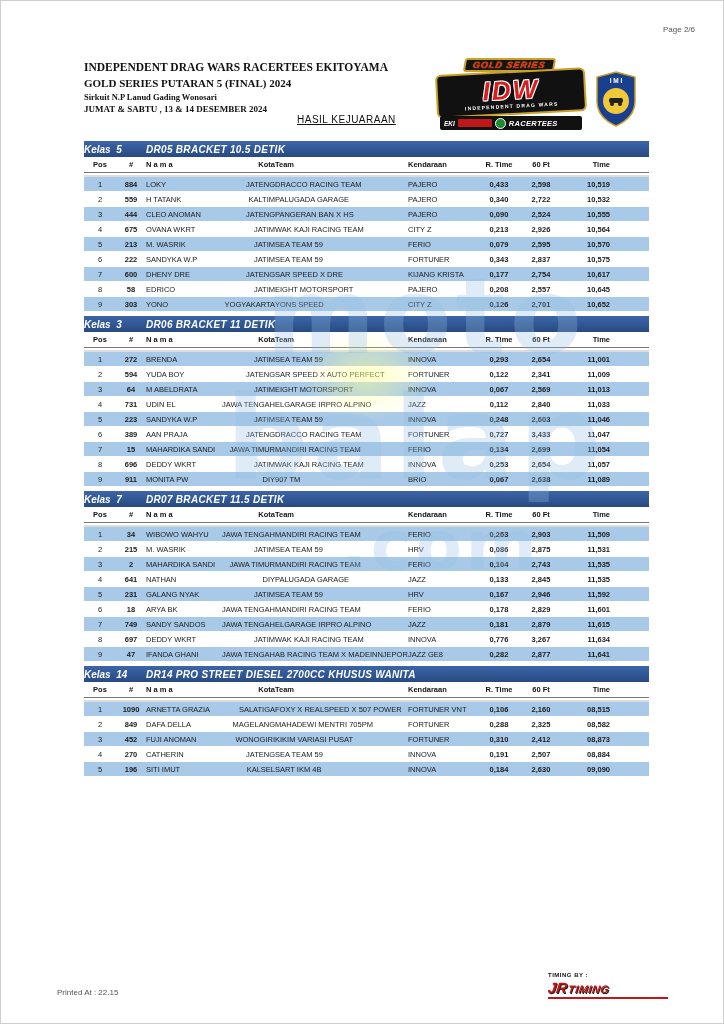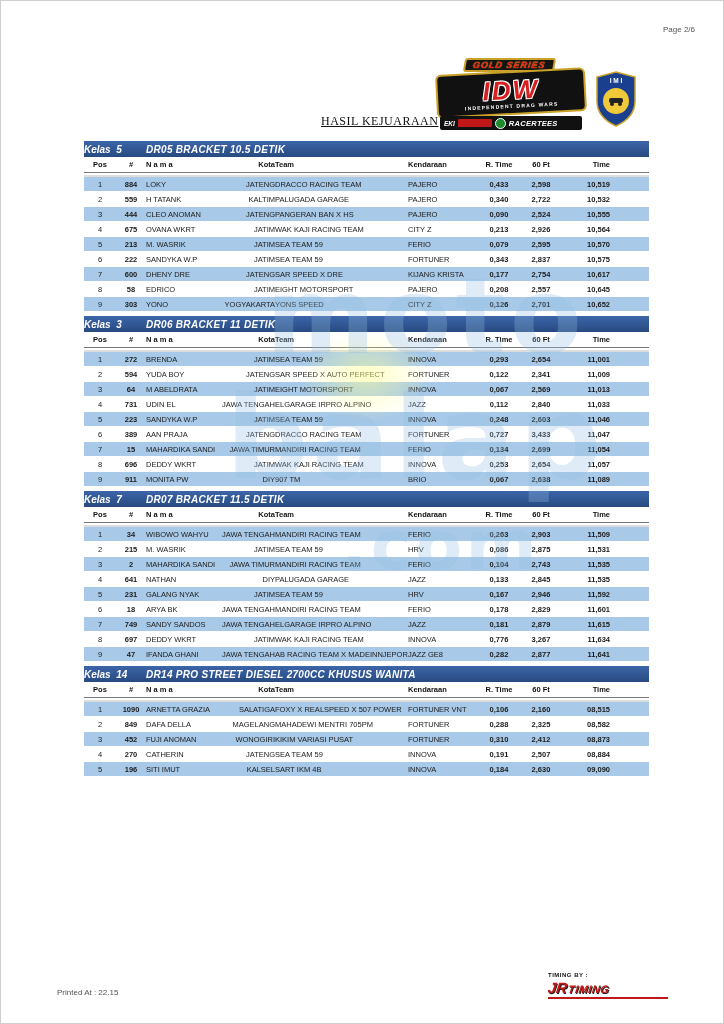--- a/index.html
+++ b/index.html
@@ -7,22 +7,22 @@
         border:1px solid #cfcfcf;box-sizing:border-box;overflow:hidden;
         font-family:"Liberation Sans",sans-serif;}
   .page-label{position:absolute;top:24px;right:28px;font-size:8px;color:#555;}
 
   
   .hdr{position:absolute;left:83px;top:60px;font-family:"Liberation Serif",serif;color:#111;}
   .hdr .l1{font-size:11.5px;font-weight:bold;margin-bottom:4px;}
   .hdr .l2{font-size:11px;font-weight:bold;margin-bottom:3px;}
   .hdr .l3{font-size:8.5px;font-weight:bold;margin-bottom:2px;}
   .hdr .l4{font-size:9px;font-weight:bold;}
-  .subtitle{position:absolute;left:320px;top:113px;font-family:Liberation Serif, serif;
-            font-size:12px;letter-spacing:.5px;color:#111;text-decoration:underline;}
+  .subtitle{position:absolute;left:296px;top:113px;font-family:Liberation Sans, sans-serif;
+            font-size:10px;letter-spacing:.5px;color:#111;text-decoration:underline;}
 
   
   .idw{position:absolute;left:435px;top:57px;width:150px;height:78px;}
   .idw .gold{position:absolute;left:28px;top:0;background:#141414;border:2px solid #c9a227;
              border-radius:3px;transform:skewX(-10deg);padding:0 7px;color:#e02020;
              font-weight:900;font-style:italic;font-size:9px;letter-spacing:1px;
              text-shadow:0 0 1px #ffd700;}
   .idw .main{position:absolute;left:0;top:13px;width:146px;height:40px;background:#111;
              border-radius:6px;transform:rotate(-3deg);border:2px solid #c9a227;
              display:flex;flex-direction:column;align-items:center;justify-content:center;}
@@ -85,20 +85,26 @@
               text-shadow:1px 1px 0 #222;margin-left:1px;}
   .timing .rule{height:2px;background:#c01818;margin-top:1px;width:100%;}
 </style>
 </head>
 <body>
 
 <div class="page">
 
   <div class="page-label">Page 2/6</div>
 
+  <div class="hdr">
+    <div class="l1">INDEPENDENT DRAG WARS RACERTEES EKITOYAMA</div>
+    <div class="l2">GOLD SERIES PUTARAN 5 (FINAL) 2024</div>
+    <div class="l3">Sirkuit N.P Lanud Gading Wonosari</div>
+    <div class="l4">JUMAT &amp; SABTU , 13 &amp; 14 DESEMBER 2024</div>
+  </div>
 
   <div class="subtitle">HASIL KEJUARAAN</div>
 
   <div class="idw">
     <div class="gold">GOLD SERIES</div>
     <div class="main">
       <div class="big">IDW</div>
       <div class="sub">INDEPENDENT DRAG WARS</div>
     </div>
     <div class="bottom">

